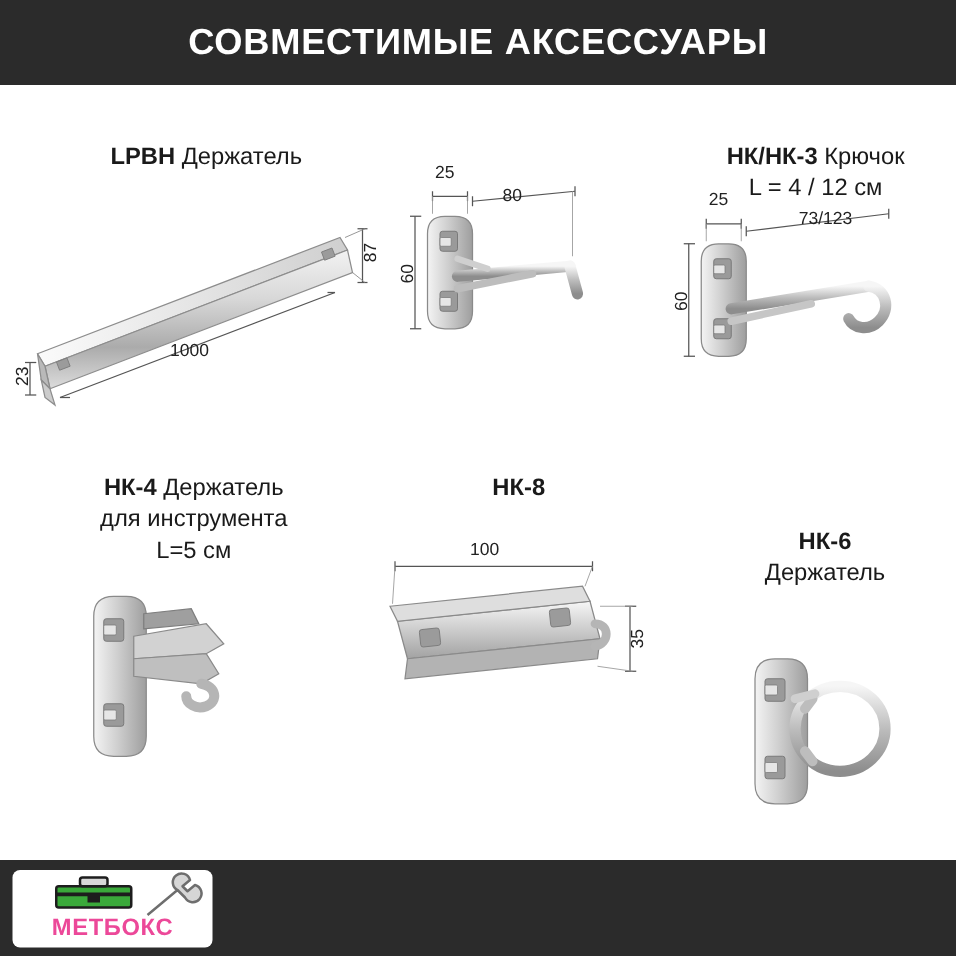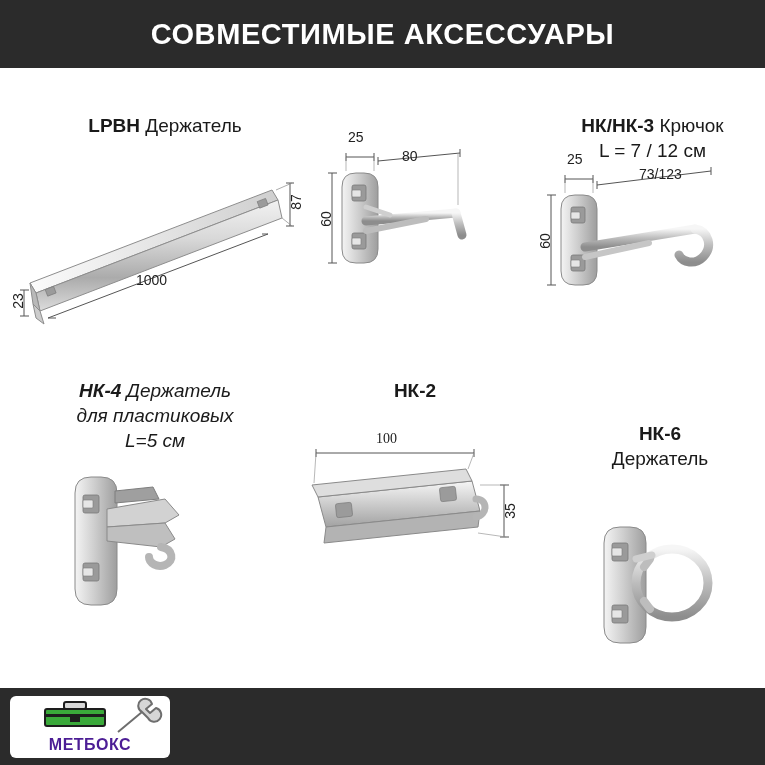--- a/index.html
+++ b/index.html
@@ -87,23 +87,23 @@
     overflow: hidden;
   }
   .logo-toolbox {
     position: absolute;
     top: 5px;
     left: 34px;
     width: 62px;
     height: 26px;
   }
   .logo-text {
-    font-size: 16px;
+    font-size: 19px;
     font-weight: bold;
-    color: #4c1d95;
+    color: #ec4899;
     letter-spacing: 0.5px;
     margin-bottom: 4px;
     z-index: 2;
   }
   .logo-wrench {
     position: absolute;
     right: 6px;
     top: 6px;
     width: 52px;
     height: 34px;
@@ -223,21 +223,21 @@
       <div class="dimtext" style="left:72px; top:-12px;margin-top:25px;">80</div>
       <div class="dimtext vert" style="left:-12px; top:76px;">60</div>
     </div>
   </div>
 
   <div class="cell" style="left:545px; top:45px; width:215px;">
     <div class="titles">
       <div class="line">
         <span class="code">НК/НК-3</span><span> Крючок</span>
       </div>
-      <div class="line">L = 7 / 12 см</div>
+      <div class="line">L = 4 / 12 см</div>
     </div>
 
     <div class="art" style="height:190px;">
       <svg width="215" height="190" viewBox="0 0 215 190">
 
         <path d="M38,32 q14,0 14,14 l0,62 q0,14 -14,14 l-8,0 q-14,0 -14,-14 l0,-62 q0,-14 14,-14 z" fill="url(#plateG)" stroke="#8a8a8a" stroke-width="1"></path>
         <rect x="26" y="44" width="14" height="16" rx="2" fill="#9a9a9a" stroke="#7a7a7a" stroke-width="0.8"></rect>
         <rect x="26" y="49" width="9" height="7" rx="1" fill="#e6e6e6" stroke="#7a7a7a" stroke-width="0.6"></rect>
         <rect x="26" y="92" width="14" height="16" rx="2" fill="#9a9a9a" stroke="#7a7a7a" stroke-width="0.8"></rect>
         <rect x="26" y="97" width="9" height="7" rx="1" fill="#e6e6e6" stroke="#7a7a7a" stroke-width="0.6"></rect>
@@ -260,26 +260,26 @@
         <line x1="2" y1="32" x2="11" y2="32" stroke="#555" stroke-width="1"></line>
         <line x1="2" y1="122" x2="11" y2="122" stroke="#555" stroke-width="1"></line>
       </svg>
 
       <div class="dimtext" style="left:22px; top:-12px;">25</div>
       <div class="dimtext" style="left:94px; top:-22px;margin-top:25px;">73/123</div>
       <div class="dimtext vert" style="left:-8px; top:70px;">60</div>
     </div>
   </div>
 
-  <div class="cell" style="left:15px; top:310px; width:280px;font-style:italic;">
+  <div class="cell" style="left:15px; top:310px; width:280px;">
     <div class="titles big">
       <div class="line">
         <span class="code">НК-4</span><span> Держатель</span>
       </div>
-      <div class="line">для пластиковых</div>
+      <div class="line">для инструмента</div>
       <div class="line">L=5 см</div>
     </div>
 
     <div class="art" style="height:160px; margin-top:16px;">
       <svg width="280" height="160" viewBox="0 0 280 160">
 
         <path d="M86,8 q16,0 16,16 l0,96 q0,16 -16,16 l-10,0 q-16,0 -16,-16 l0,-96 q0,-16 16,-16 z" fill="url(#plateG)" stroke="#8a8a8a" stroke-width="1"></path>
         <rect x="68" y="26" width="16" height="18" rx="2" fill="#9a9a9a" stroke="#7a7a7a" stroke-width="0.8"></rect>
         <rect x="68" y="31" width="10" height="8" rx="1" fill="#e6e6e6" stroke="#7a7a7a" stroke-width="0.6"></rect>
         <rect x="68" y="94" width="16" height="18" rx="2" fill="#9a9a9a" stroke="#7a7a7a" stroke-width="0.8"></rect>
@@ -289,21 +289,21 @@
         <path d="M92,58 L150,54 L160,70 L146,78 L92,72 Z" fill="#bfbfbf" stroke="#8a8a8a" stroke-width="1"></path>
         <path d="M146,78 C158,80 160,92 150,96 C142,99 134,94 134,88" stroke="#b5b5b5" stroke-width="8" fill="none" stroke-linecap="round"></path>
         <path d="M100,22 L138,18 L144,30 L100,34 Z" fill="#9f9f9f" stroke="#7e7e7e" stroke-width="1"></path>
       </svg>
     </div>
   </div>
 
   <div class="cell" style="left:290px; top:310px; width:250px;">
     <div class="titles big">
       <div class="line">
-        <span class="code">НК-2</span>
+        <span class="code">НК-8</span>
       </div>
     </div>
 
     <div class="art" style="height:170px; margin-top:38px;">
       <svg width="250" height="170" viewBox="0 0 250 170">
         <defs>
           <linearGradient id="bodyG" x1="0" y1="0" x2="0" y2="1">
             <stop offset="0%" stop-color="#f6f6f6"></stop>
             <stop offset="45%" stop-color="#d0d0d0"></stop>
             <stop offset="100%" stop-color="#a2a2a2"></stop>
@@ -326,21 +326,21 @@
         <line x1="26" y1="12" x2="24" y2="42" stroke="#999" stroke-width="0.7"></line>
         <line x1="184" y1="12" x2="178" y2="28" stroke="#999" stroke-width="0.7"></line>
 
         <line x1="214" y1="44" x2="214" y2="96" stroke="#555" stroke-width="1"></line>
         <line x1="210" y1="44" x2="219" y2="44" stroke="#555" stroke-width="1"></line>
         <line x1="210" y1="96" x2="219" y2="96" stroke="#555" stroke-width="1"></line>
         <line x1="190" y1="44" x2="216" y2="44" stroke="#999" stroke-width="0.7"></line>
         <line x1="188" y1="92" x2="216" y2="96" stroke="#999" stroke-width="0.7"></line>
       </svg>
 
-      <div class="dimtext" style="left:86px; top:-10px;font-family:Liberation Serif, serif;">100</div>
+      <div class="dimtext" style="left:86px; top:-10px;">100</div>
       <div class="dimtext vert" style="left:212px; top:62px;">35</div>
     </div>
   </div>
 
   <div class="cell" style="left:560px; top:310px; width:200px;margin-top:43px;">
     <div class="titles big">
       <div class="line">
         <span class="code">НК-6</span>
       </div>
       <div class="line">Держатель</div>

